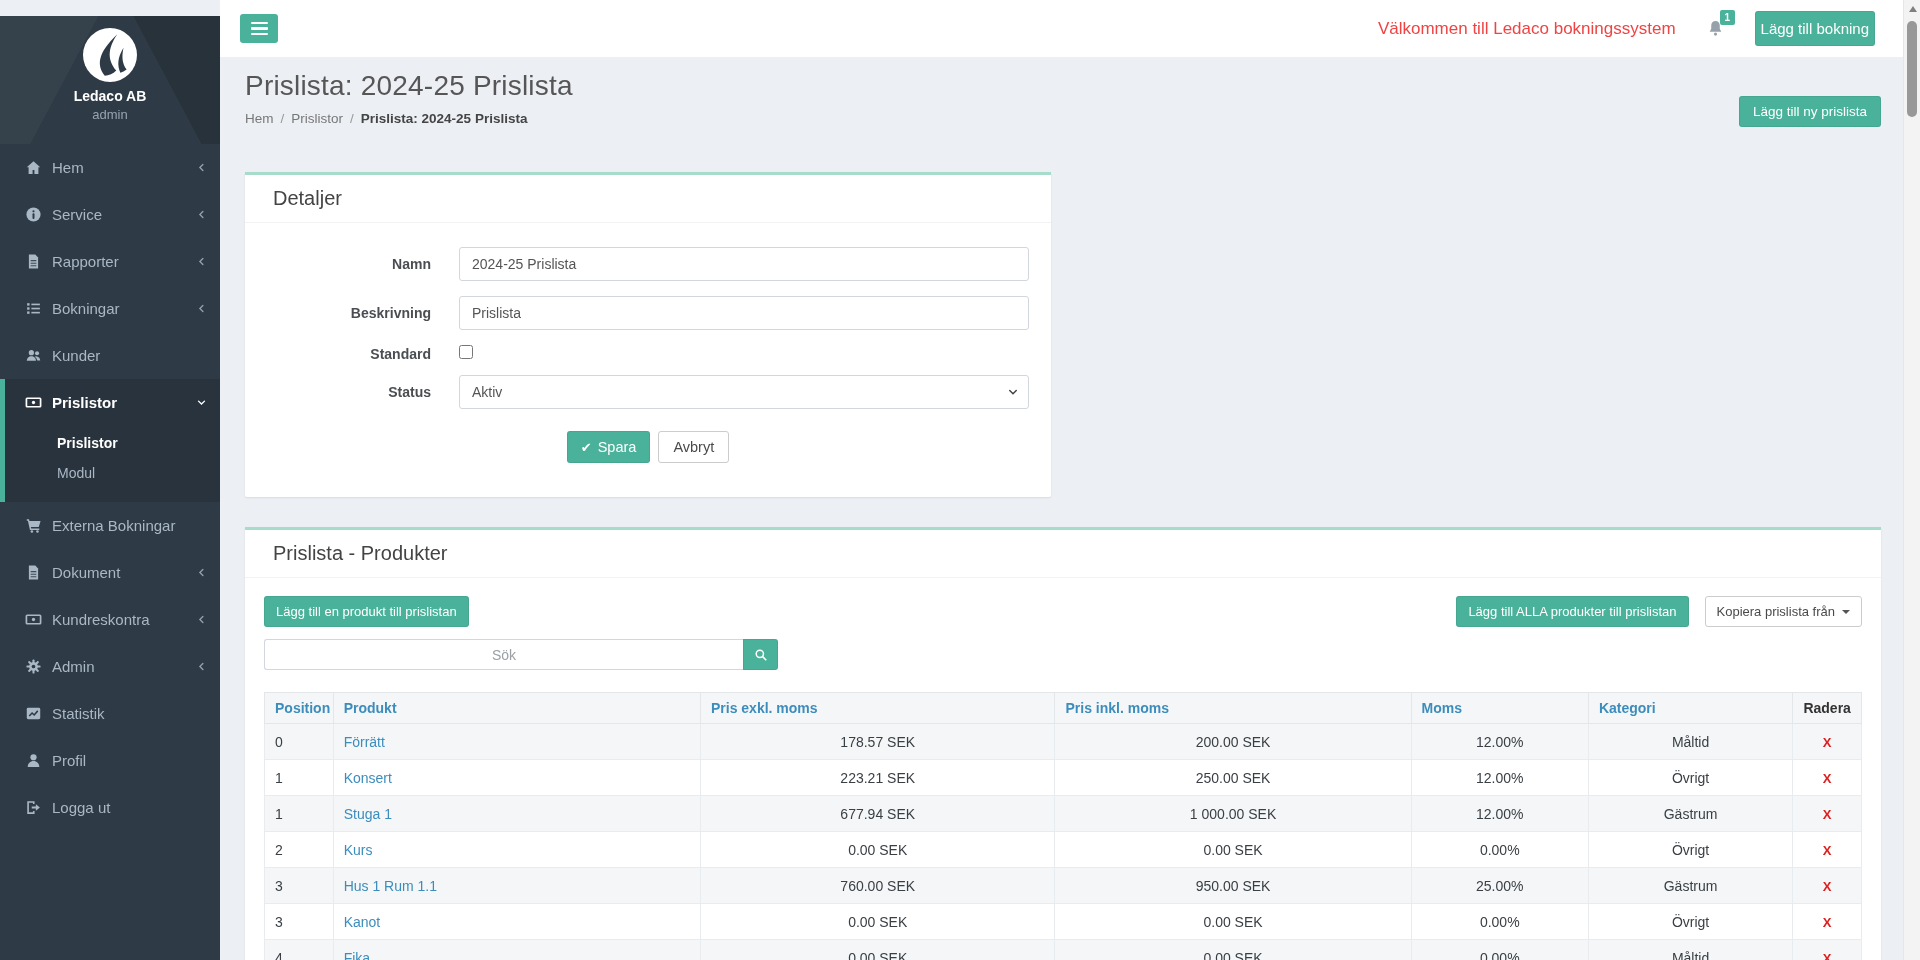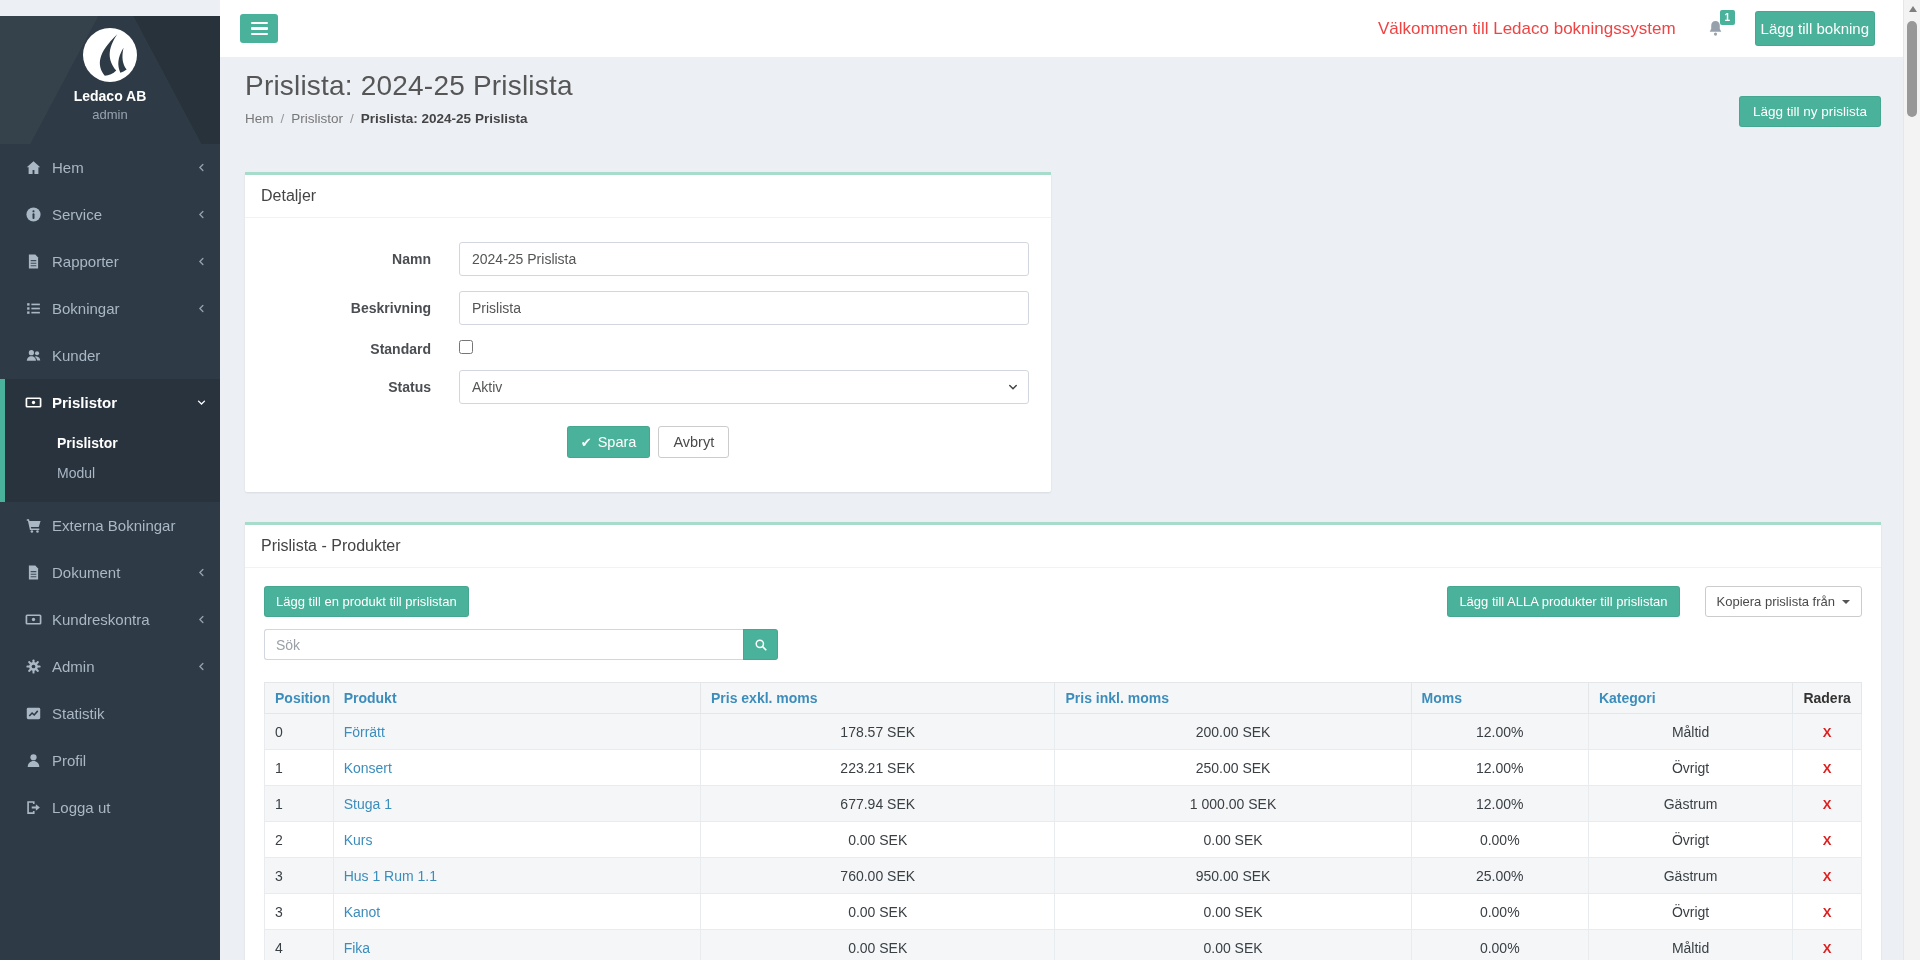--- a/index.html
+++ b/index.html
@@ -61,43 +61,43 @@
   .content-header{position:relative;padding-top:3px;}
   .page-title{font-size:28px;font-weight:400;color:#565656;margin:0 0 9px 0;letter-spacing:.2px;}
   .breadcrumb{font-size:13.5px;color:#777;}
   .breadcrumb .bc-link{color:#777;text-decoration:none;cursor:pointer;}
   .breadcrumb .bc-sep{margin:0 7px;color:#999;}
   .breadcrumb .bc-current{color:#444;font-weight:700;}
   .btn-new-pricelist{position:absolute;right:0;top:29px;font-size:13.5px;padding:7px 13px;}
   
   .panel{background:#fff;border-top:3px solid var(--accent-light);box-shadow:0 1px 2px rgba(0,0,0,0.09);border-radius:0 0 2px 2px;}
   .panel-details{width:806px;margin-top:46px;}
-  .panel-heading{padding:12px 16px;font-size:16px;color:#444;border-bottom:1px solid #f0f2f3;}
+  .panel-heading{padding:12px 28px;font-size:20px;color:#444;border-bottom:1px solid #f0f2f3;}
   .panel-body{padding:24px 14px 34px;}
   .frow{display:flex;align-items:center;margin-bottom:15px;}
   .frow label{width:200px;text-align:right;padding-right:28px;font-weight:700;font-size:14px;color:#4a4e52;flex:none;}
   .ctrl{width:570px;position:relative;}
   .text-input{width:100%;height:34px;border:1px solid #d2d6de;border-radius:3px;padding:0 12px;font-size:14px;color:#555;font-family:inherit;outline:none;background:#fff;}
   .checkbox{width:14px;height:14px;margin:0;}
   .frow-check{margin-bottom:13px;}
   select.text-input{appearance:none;-webkit-appearance:none;-moz-appearance:none;padding-right:28px;}
   .select-chev{position:absolute;right:10px;top:11px;width:12px;height:12px;color:#444;pointer-events:none;}
   .form-actions{display:flex;justify-content:center;gap:8px;margin-top:22px;}
   .btn-save{font-size:14.5px;padding:7px 13px;}
   .btn-save .chk{margin-right:6px;font-size:13px;}
   .btn-cancel{font-size:14.5px;padding:7px 14px;}
   
   .panel-products{margin-top:30px;min-height:400px;}
   .products-body{padding:18px 19px 30px;}
   .toolbar{display:flex;justify-content:space-between;align-items:flex-end;}
-  .toolbar-right{display:flex;gap:25px;padding-left:48px;}
+  .toolbar-right{display:flex;gap:16px;padding-left:48px;}
   .btn-sm{font-size:13px;padding:7px 11px;}
   .caret{display:inline-block;margin-left:7px;width:0;height:0;border-left:4px solid transparent;border-right:4px solid transparent;border-top:4px solid #555;vertical-align:middle;}
   .search-group{display:flex;margin-top:12px;width:514px;}
-  .search-input{flex:1;height:31px;border:1px solid #d2d6de;border-right:none;border-radius:3px 0 0 3px;padding:0 11px;font-size:14px;color:#555;font-family:inherit;outline:none;}
+  .search-input{flex:1;height:31px;border:1px solid #d2d6de;border-right:none;border-radius:3px 0 0 3px;padding:0 11px;font-size:14px;color:#555;font-family:inherit;outline:none;text-align:center;}
   .search-input::placeholder{color:#9aa0a6;}
   .search-btn{width:35px;height:31px;border-radius:0 3px 3px 0;}
   .search-btn svg{width:14px;height:14px;color:#fff;}
   
   table.ptable{width:100%;border-collapse:collapse;table-layout:fixed;margin-top:22px;}
   .ptable th{
     background:#f5f6f7;color:var(--link);font-weight:700;font-size:14px;
     text-align:left;padding:7px 10px;border:1px solid #e4e7ea;
   }
   .ptable th.th-radera{color:#333;text-align:center;}

